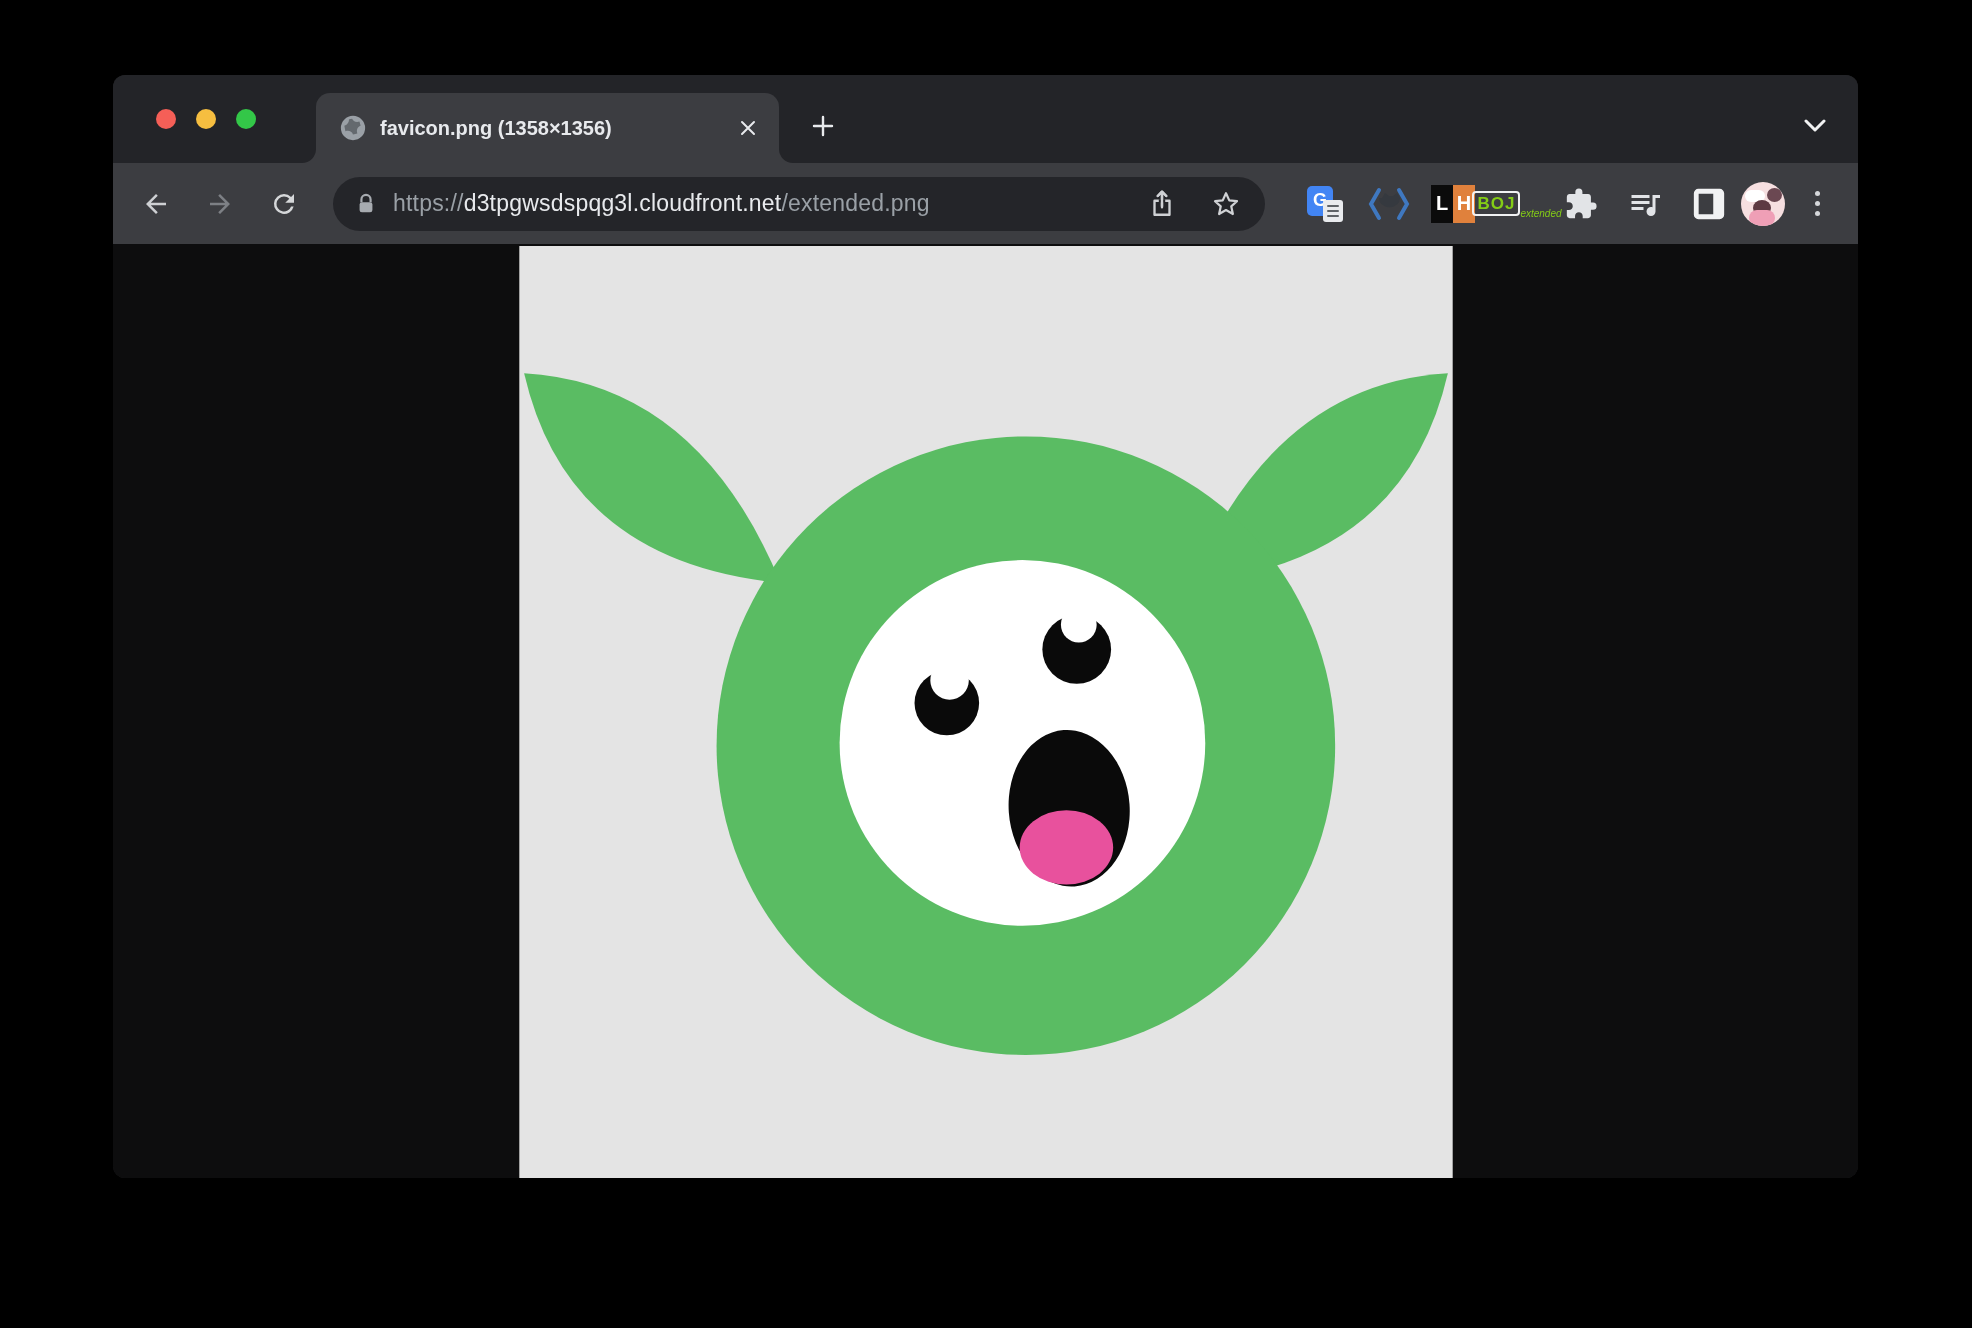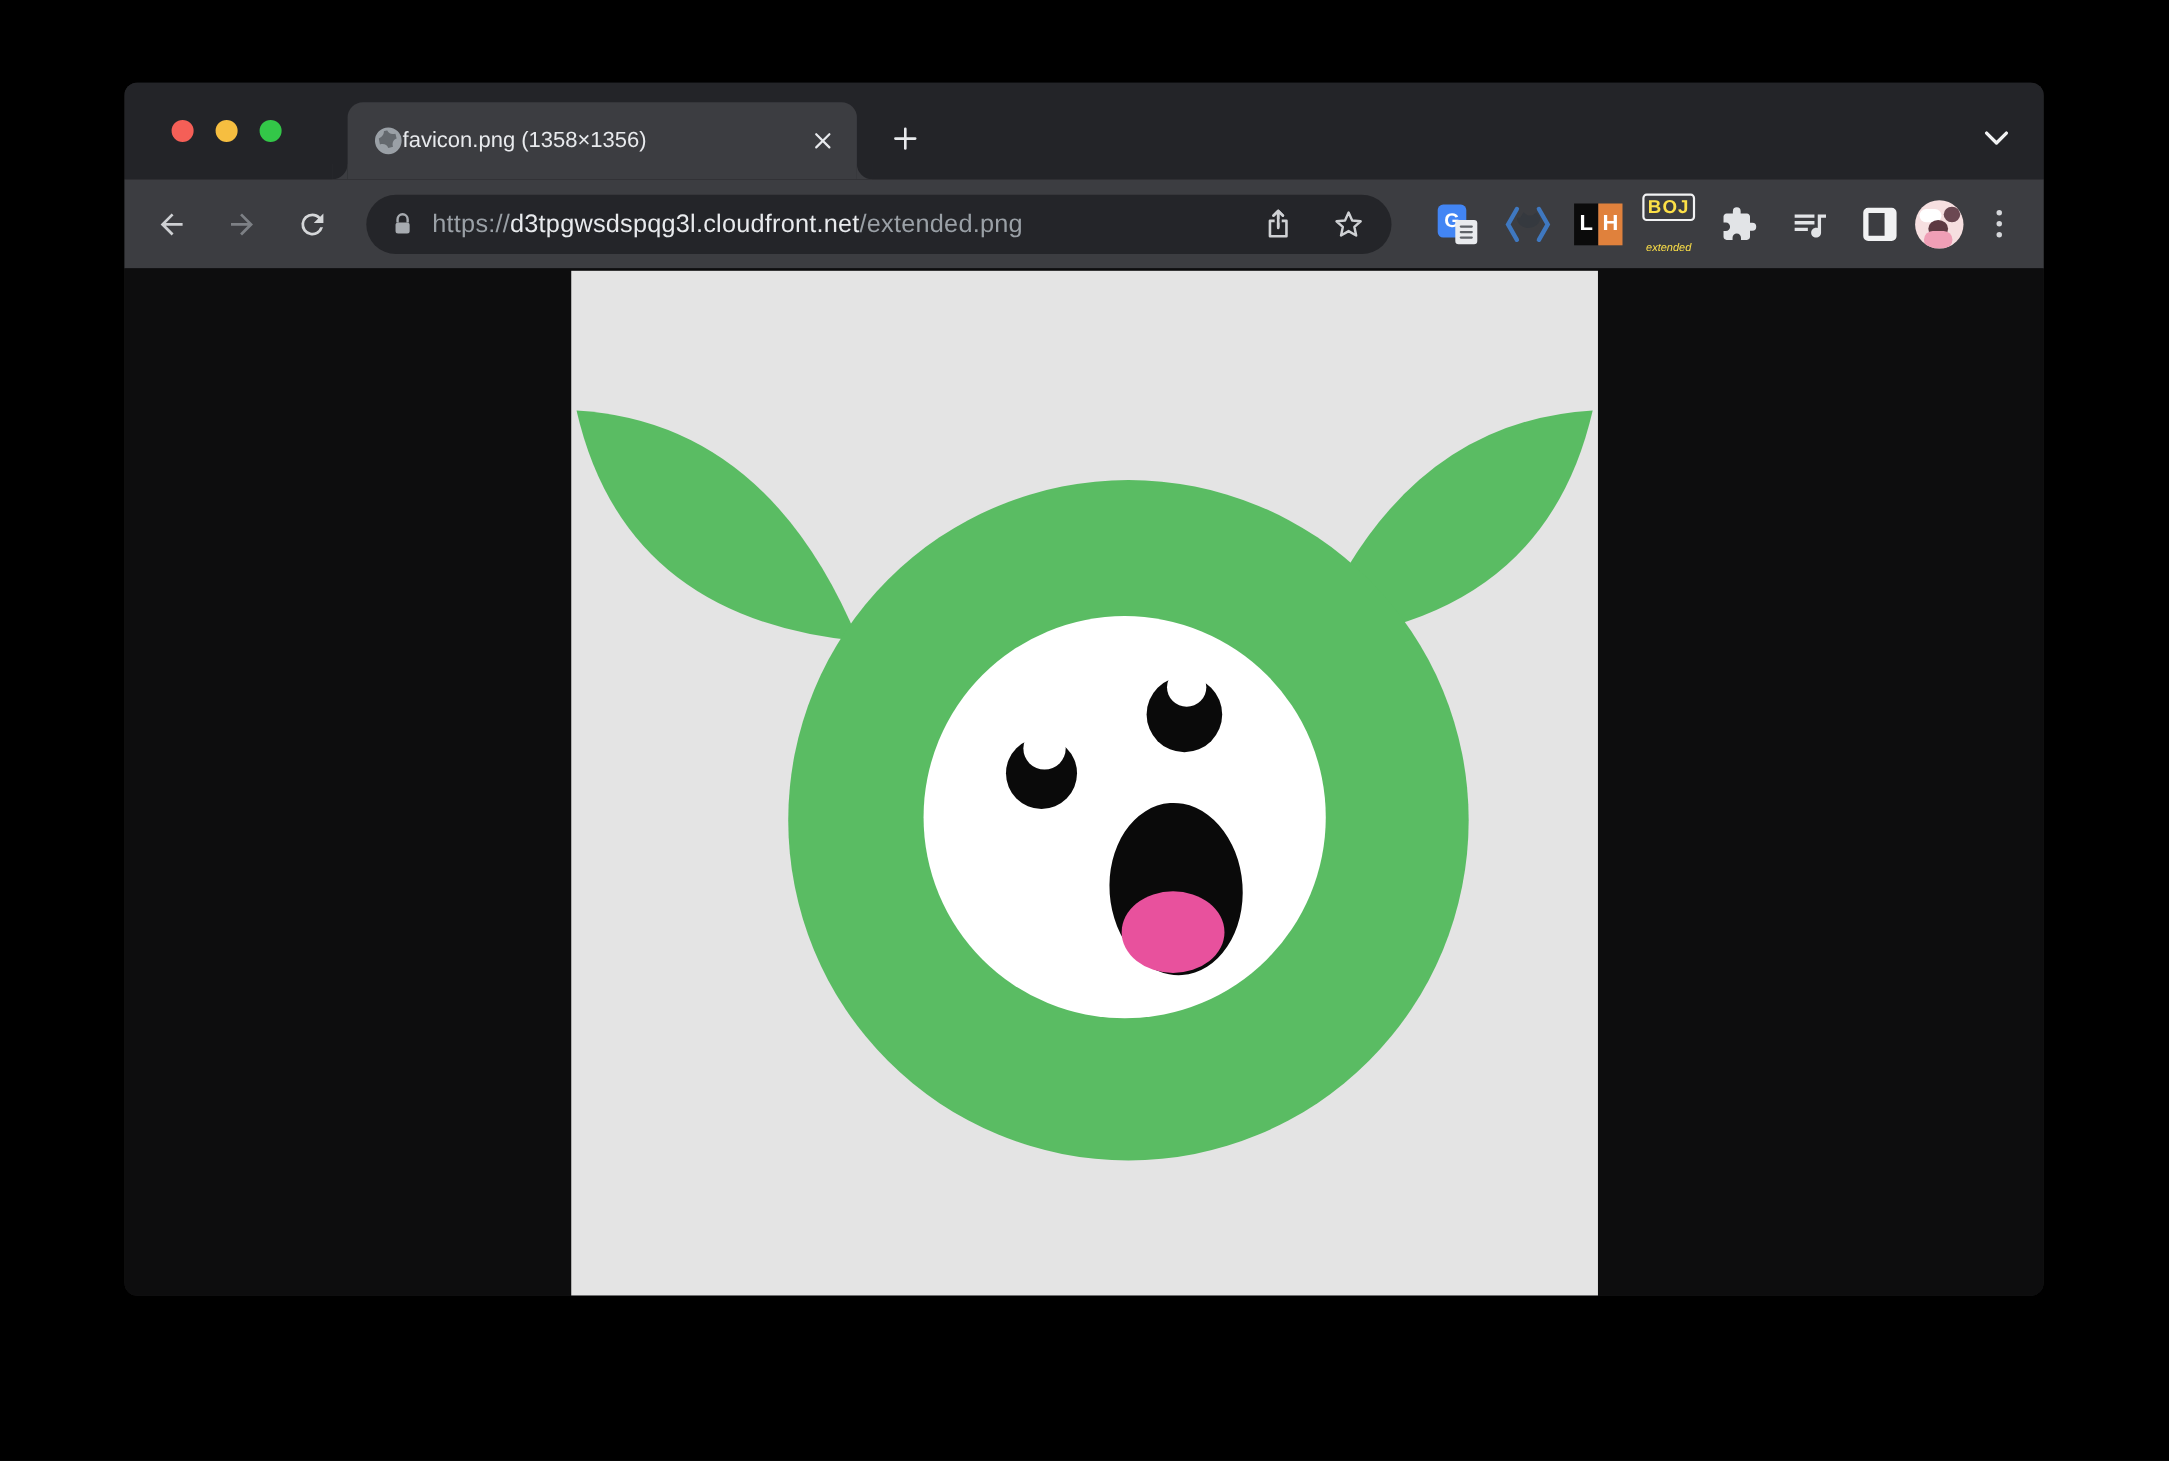--- a/index.html
+++ b/index.html
@@ -24,21 +24,21 @@
     background:var(--win-bg);border-radius:12px;overflow:hidden;
     box-shadow:inset 0 0 0 1px rgba(255,255,255,0.07);}
   
   .tabstrip{position:absolute;left:0;top:0;width:100%;height:88px;background:var(--tabstrip-bg);}
   .traffic{position:absolute;top:34px;width:20px;height:20px;border-radius:50%;}
   .t-close{left:43px;background:#f55f57;}
   .t-min{left:83px;background:#f6be40;}
   .t-zoom{left:123px;background:#33c748;}
   .tab{position:absolute;left:203px;top:18px;width:463px;height:70px;
     background:var(--chrome-bg);border-radius:14px 14px 0 0;
-    display:flex;align-items:center;padding:0 16px 0 24px;}
+    display:flex;align-items:center;padding:0 16px 0 24px;gap:14px;font-weight:bold;}
   .tab::before,.tab::after{content:"";position:absolute;bottom:0;width:14px;height:14px;}
   .tab::before{left:-14px;border-bottom-right-radius:14px;box-shadow:7px 7px 0 7px var(--chrome-bg);clip-path:inset(0);}
   .tab::after{right:-14px;border-bottom-left-radius:14px;box-shadow:-7px 7px 0 7px var(--chrome-bg);clip-path:inset(0);}
   .tab-title{flex:1;color:var(--txt);font-size:20px;white-space:nowrap;overflow:hidden;text-overflow:ellipsis;}
   .iconbtn{display:flex;align-items:center;justify-content:center;background:none;border:none;cursor:pointer;padding:0;}
   .newtab{position:absolute;left:692px;top:33px;width:36px;height:36px;}
   .tabsearch{position:absolute;left:1686px;top:38px;width:32px;height:26px;}
   
   .toolbar{position:absolute;left:0;top:88px;width:100%;height:81px;background:var(--chrome-bg);
     display:flex;align-items:center;}
@@ -58,21 +58,21 @@
   
   .gt-box{position:relative;width:36px;height:36px;}
   .gt-blue{position:absolute;left:0;top:0;width:26px;height:30px;border-radius:5px;background:#4285f4;
     color:#fff;font-size:18px;font-weight:bold;display:flex;align-items:center;justify-content:center;}
   .gt-white{position:absolute;right:0;bottom:0;width:20px;height:22px;border-radius:3px;background:#e9ebee;
     display:flex;flex-direction:column;justify-content:center;gap:3px;padding:0 4px;}
   .gt-white i{display:block;height:2px;background:#5f6368;border-radius:1px;}
   .lh-box{display:flex;width:44px;height:38px;}
   .lh-l{width:22px;background:#0b0b0b;color:#fff;font-weight:bold;font-size:20px;display:flex;align-items:center;justify-content:center;}
   .lh-h{width:22px;background:#e0813c;color:#fff;font-weight:bold;font-size:20px;display:flex;align-items:center;justify-content:center;}
-  .boj-box{display:flex;flex-direction:column;align-items:center;color:#fde047;}
+  .boj-box{display:flex;flex-direction:row;align-items:center;color:#84cc16;}
   .boj-main{font-size:17px;font-weight:bold;letter-spacing:1px;border:2px solid #f1f2f3;border-radius:4px;padding:0 3px;line-height:21px;}
   .boj-sub{font-size:10px;font-style:italic;margin-top:19px;}
   .avatar{width:44px;height:44px;border-radius:50%;background:#f6dfe0;position:relative;overflow:hidden;
     border:none;cursor:pointer;flex:none;}
   .av-bubble{position:absolute;left:4px;top:8px;width:20px;height:12px;border-radius:6px;background:#fff;}
   .av-head2{position:absolute;right:3px;top:6px;width:15px;height:14px;border-radius:50%;background:#6b4852;}
   .av-head{position:absolute;left:12px;top:18px;width:18px;height:16px;border-radius:50%;background:#5d3a42;}
   .av-body{position:absolute;left:8px;top:28px;width:26px;height:16px;border-radius:8px;background:#ef9fb6;}
   .kebab{display:flex;flex-direction:column;gap:5px;align-items:center;}
   .kebab i{width:5px;height:5px;border-radius:50%;background:var(--icon);}

